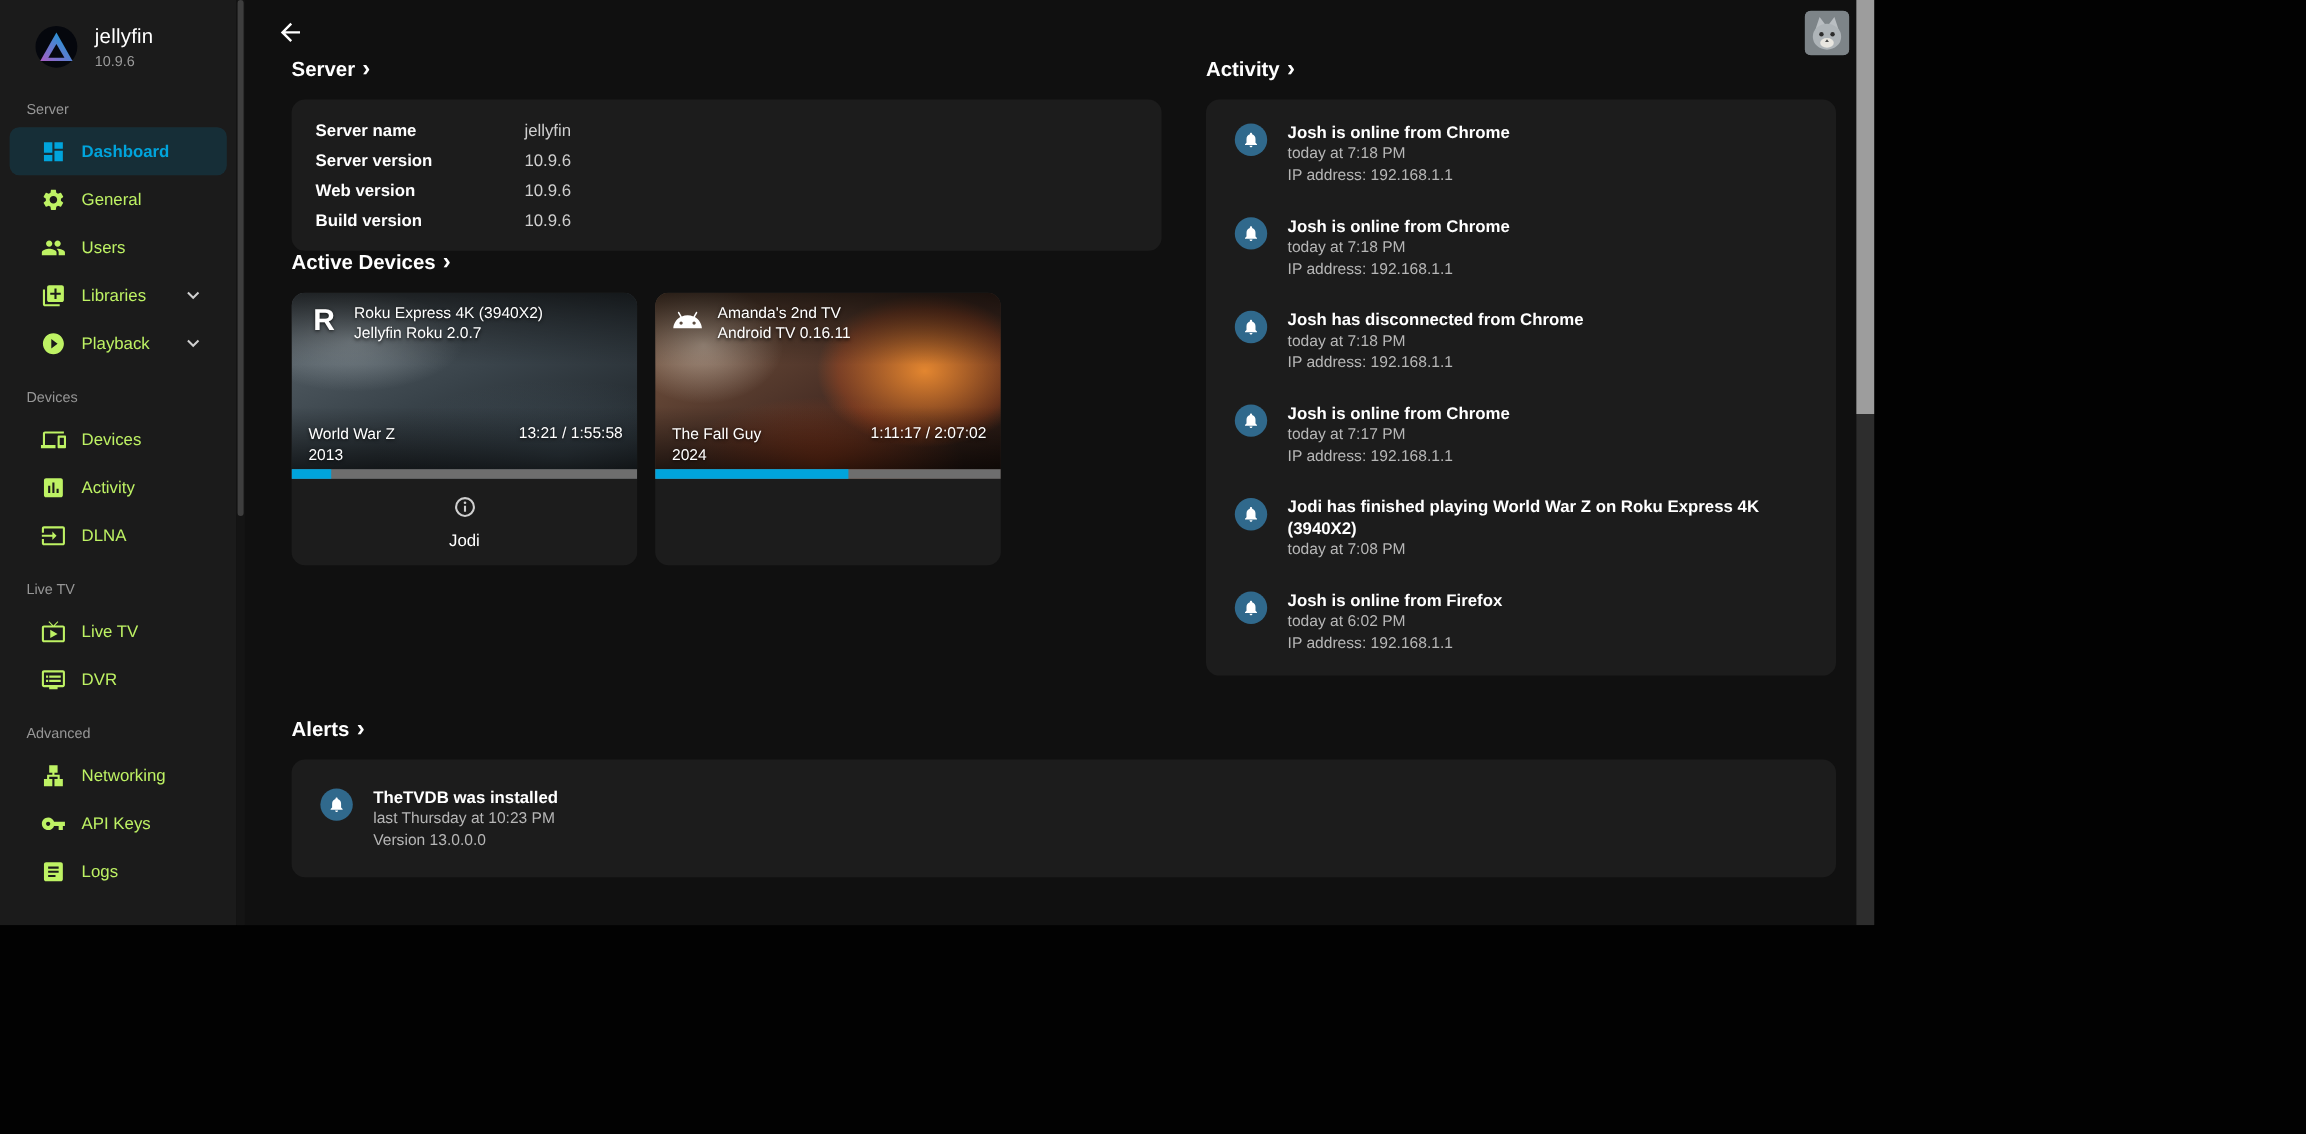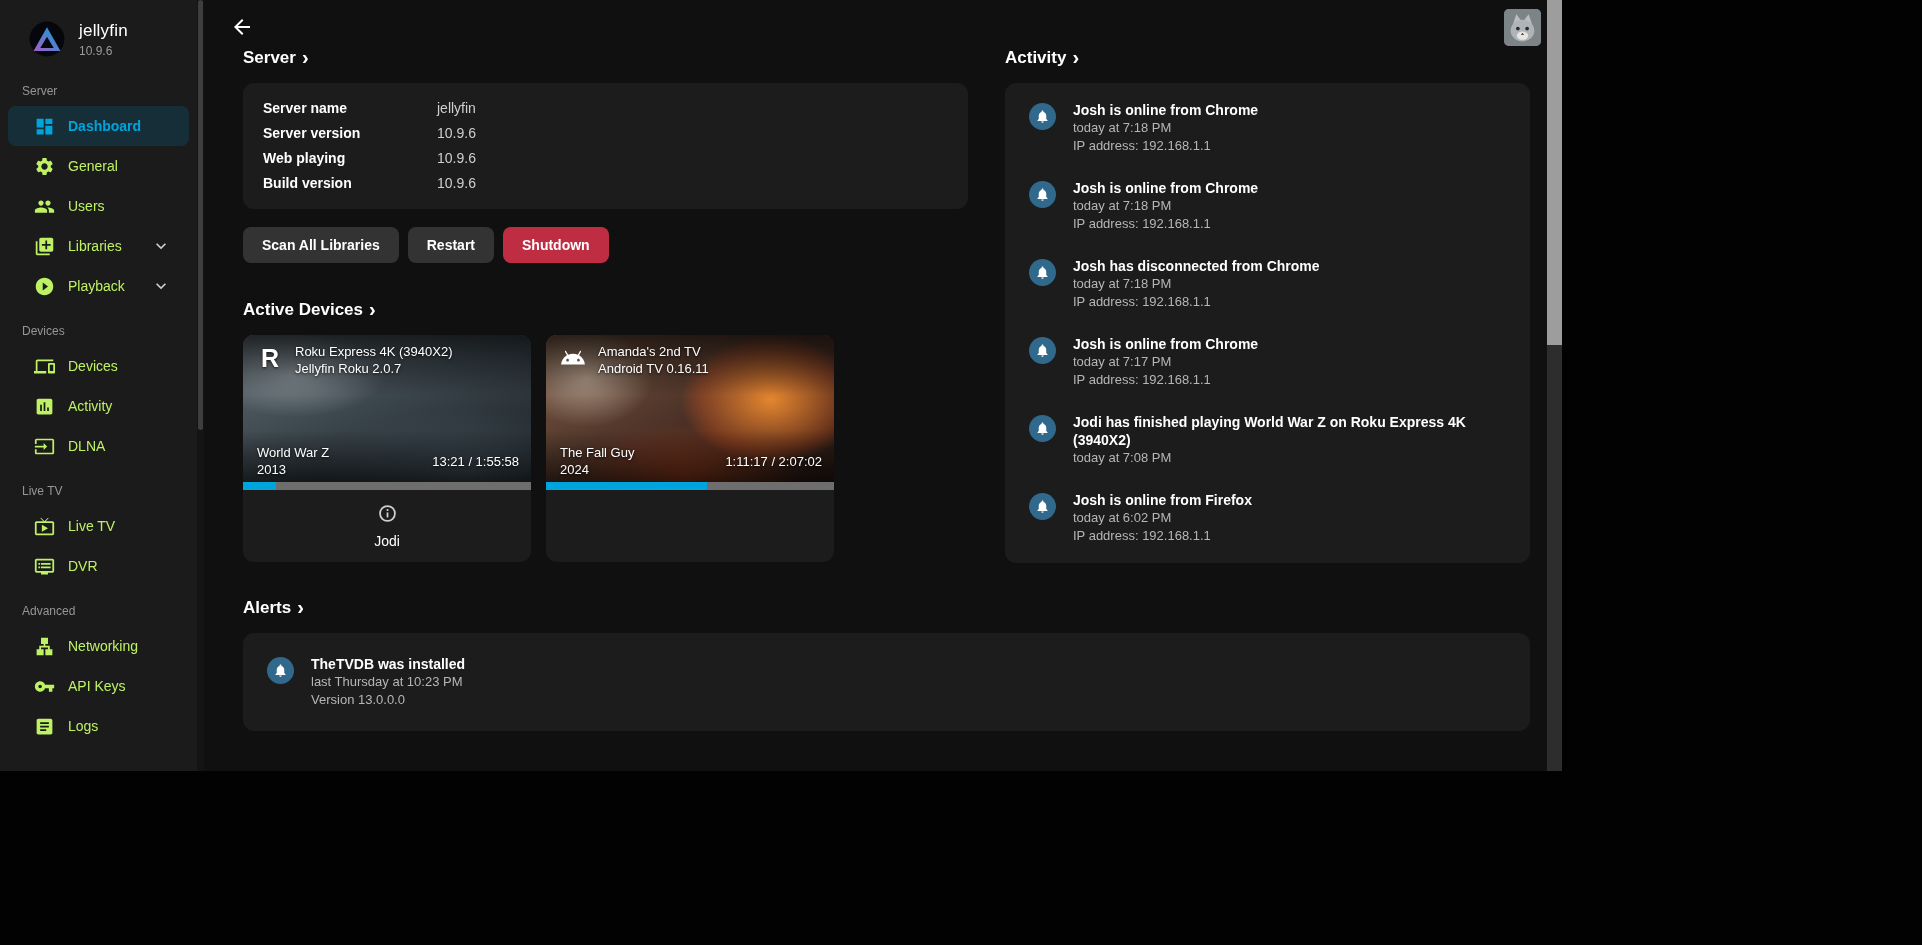--- a/index.html
+++ b/index.html
@@ -57,21 +57,21 @@
       radial-gradient(ellipse 120px 85px at 78% 42%, rgba(255,150,50,.85), rgba(255,100,30,.25) 60%, transparent 75%),
       radial-gradient(ellipse 95px 70px at 14% 28%, rgba(235,225,210,.5), transparent 70%),
       radial-gradient(ellipse 170px 80px at 48% 92%, rgba(185,65,22,.55), transparent 70%),
       linear-gradient(150deg, #7a5a44 0%, #4a3026 52%, #221510 100%); }
   .bd-top { position:absolute; left:0; right:0; top:0; display:flex; gap:10px; padding:8px 10px 18px 12px;
       background:linear-gradient(180deg, rgba(0,0,0,.65), rgba(0,0,0,0)); }
   .bd-icon { width:30px; flex:none; text-align:center; }
   .bd-icon.roku { font-size:25px; font-weight:800; line-height:30px; text-shadow:0 1px 3px rgba(0,0,0,.7); }
   .bd-icon svg { width:26px; height:26px; fill:#fff; margin-top:2px; }
   .bd-l1, .bd-l2 { font-size:13px; line-height:17px; text-shadow:0 1px 3px rgba(0,0,0,.8); }
-  .bd-bottom { position:absolute; left:0; right:0; bottom:8px; display:flex; justify-content:space-between; align-items:center;
+  .bd-bottom { position:absolute; left:0; right:0; bottom:8px; display:flex; justify-content:space-between; align-items:flex-start;
       padding:14px 12px 4px 14px; background:linear-gradient(0deg, rgba(0,0,0,.6), rgba(0,0,0,0)); }
   .bd-title, .bd-year { font-size:13px; line-height:17px; text-shadow:0 1px 3px rgba(0,0,0,.8); }
   .bd-time { font-size:13px; text-shadow:0 1px 3px rgba(0,0,0,.8); }
   .progress { position:absolute; left:0; right:0; bottom:0; height:8px; background:#6e6e6e; }
   .progress .fill { height:100%; background:#00a4dc; }
   .dfooter { padding:13px 0 13px; text-align:center; }
   .controls { display:flex; justify-content:center; align-items:center; gap:13px; }
   .ctrl { background:none; border:none; padding:0 4px; color:#cfcfcf; cursor:pointer; }
   .ctrl svg { width:21px; height:21px; display:block; fill:currentColor; }
   .duser { margin-top:9px; font-size:14px; }
@@ -248,32 +248,27 @@
           <div class="panel server-panel">
             <div class="srow">
               <span class="lbl">Server name</span>
               <span class="val">jellyfin</span>
             </div>
             <div class="srow">
               <span class="lbl">Server version</span>
               <span class="val">10.9.6</span>
             </div>
             <div class="srow">
-              <span class="lbl">Web playing</span>
+              <span class="lbl">Web version</span>
               <span class="val">10.9.6</span>
             </div>
             <div class="srow">
               <span class="lbl">Build version</span>
               <span class="val">10.9.6</span>
             </div>
-          </div>
-          <div class="btn-row">
-            <button class="btn">Scan All Libraries</button>
-            <button class="btn">Restart</button>
-            <button class="btn danger">Shutdown</button>
           </div>
 
           <div class="sec-title">
             <span>Active Devices</span>
             <span class="gt">›</span>
           </div>
           <div class="cards">
 
             <div class="dcard">
               <div class="backdrop wwz">

